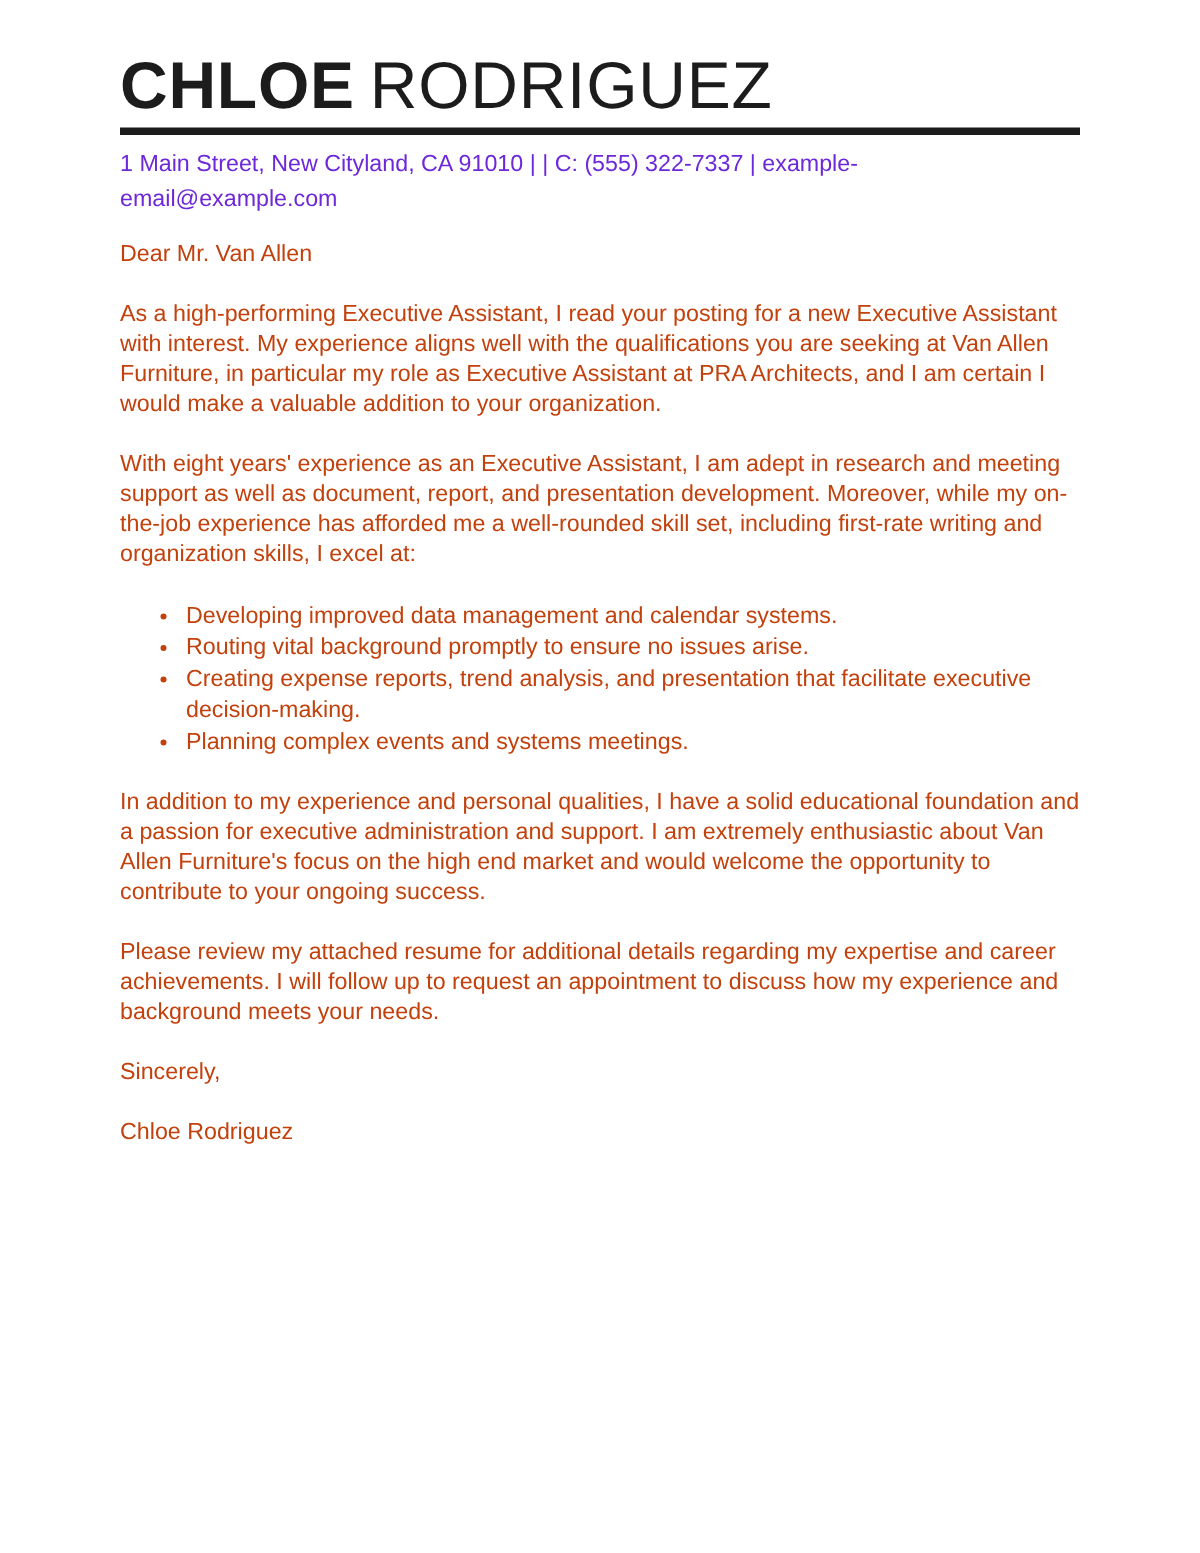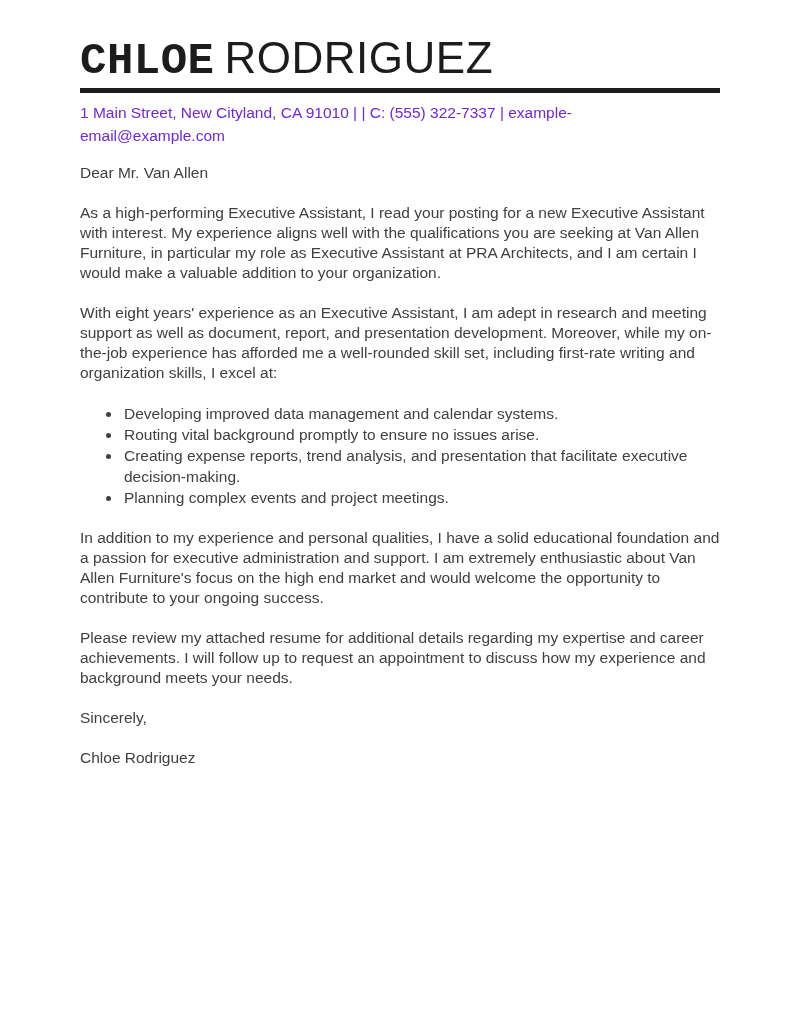--- a/index.html
+++ b/index.html
@@ -18,39 +18,39 @@
     padding: 34px 80px 0 80px;
   }
   
   .header .name {
     font-size: 44px;
     line-height: 48px;
     color: #1c1c1c;
     letter-spacing: 0.5px;
     white-space: nowrap;
   }
-  .name-bold   { font-weight: 800; font-family: Liberation Mono, monospace; }
+  .name-bold   { font-weight: 800; }
   .name-light  { font-weight: 400; margin-left: 10px; }
   .header-rule {
     height: 0;
     border-bottom: 5px solid #1c1c1c;
     margin-top: 3px;
   }
   .contact {
     margin-top: 8px;
     font-size: 15.5px;
     line-height: 23px;
     color: #6d28d9;
   }
   
   .letter {
     margin-top: 16px;
     font-size: 15.5px;
     line-height: 20px;
-    color: #404040;
+    color: #c2410c;
   }
   .letter p { margin: 0 0 20px 0; }
   .salutation { margin-bottom: 19px; }
   ul.bullets {
     margin: 0 0 20px 0;
     padding-left: 42px;
     list-style: disc;
   }
   ul.bullets li {
     line-height: 21px;
@@ -80,21 +80,21 @@
     <p class="salutation">Dear Mr. Van Allen</p>
 
     <p>As a high-performing Executive Assistant, I read your posting for a new Executive Assistant with interest. My experience aligns well with the qualifications you are seeking at Van Allen Furniture, in particular my role as Executive Assistant at PRA Architects, and I am certain I would make a valuable addition to your organization.</p>
 
     <p>With eight years' experience as an Executive Assistant, I am adept in research and meeting support as well as document, report, and presentation development. Moreover, while my on-the-job experience has afforded me a well-rounded skill set, including first-rate writing and organization skills, I excel at:</p>
 
     <ul class="bullets">
       <li>Developing improved data management and calendar systems.</li>
       <li>Routing vital background promptly to ensure no issues arise.</li>
       <li>Creating expense reports, trend analysis, and presentation that facilitate executive decision-making.</li>
-      <li>Planning complex events and project meetings.</li>
+      <li>Planning complex events and systems meetings.</li>
     </ul>
 
     <p>In addition to my experience and personal qualities, I have a solid educational foundation and a passion for executive administration and support. I am extremely enthusiastic about Van Allen Furniture's focus on the high end market and would welcome the opportunity to contribute to your ongoing success.</p>
 
     <p>Please review my attached resume for additional details regarding my expertise and career achievements. I will follow up to request an appointment to discuss how my experience and background meets your needs.</p>
 
 
     <p class="valediction">Sincerely,</p>
 
     <p class="signature-name">Chloe Rodriguez</p>

